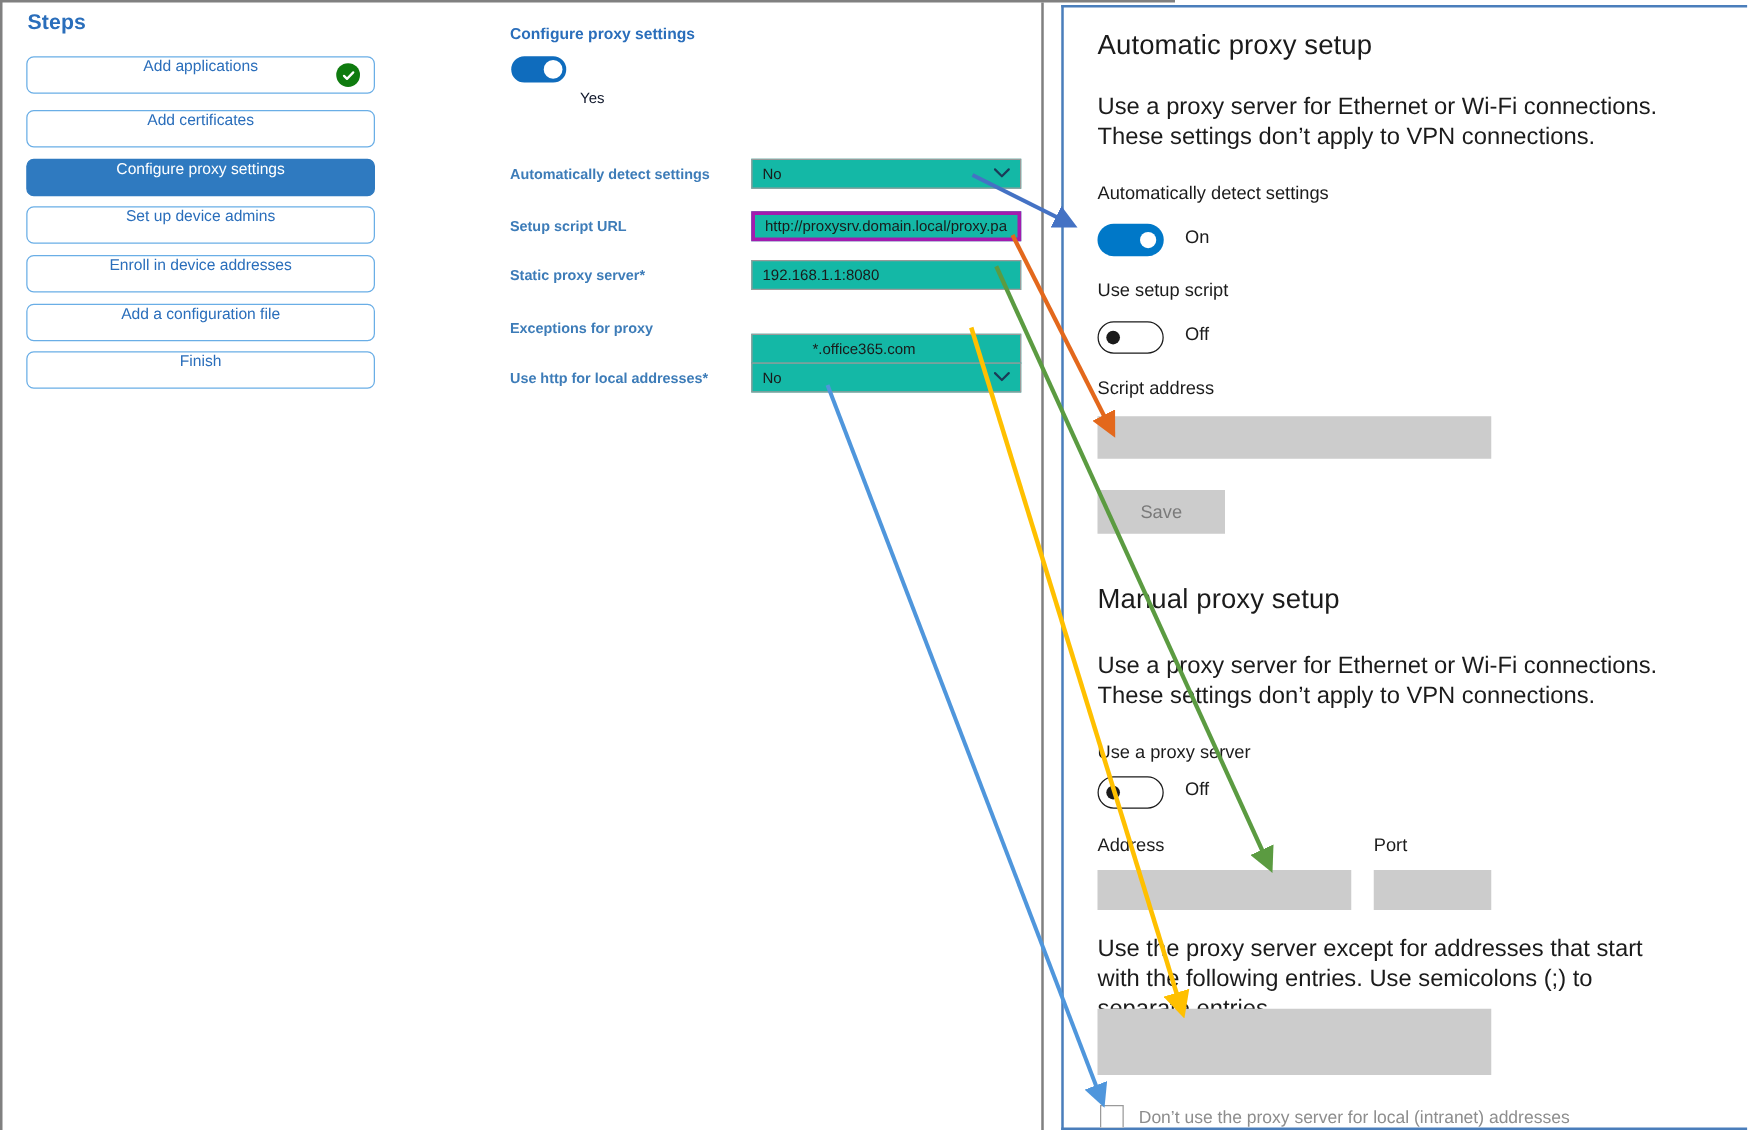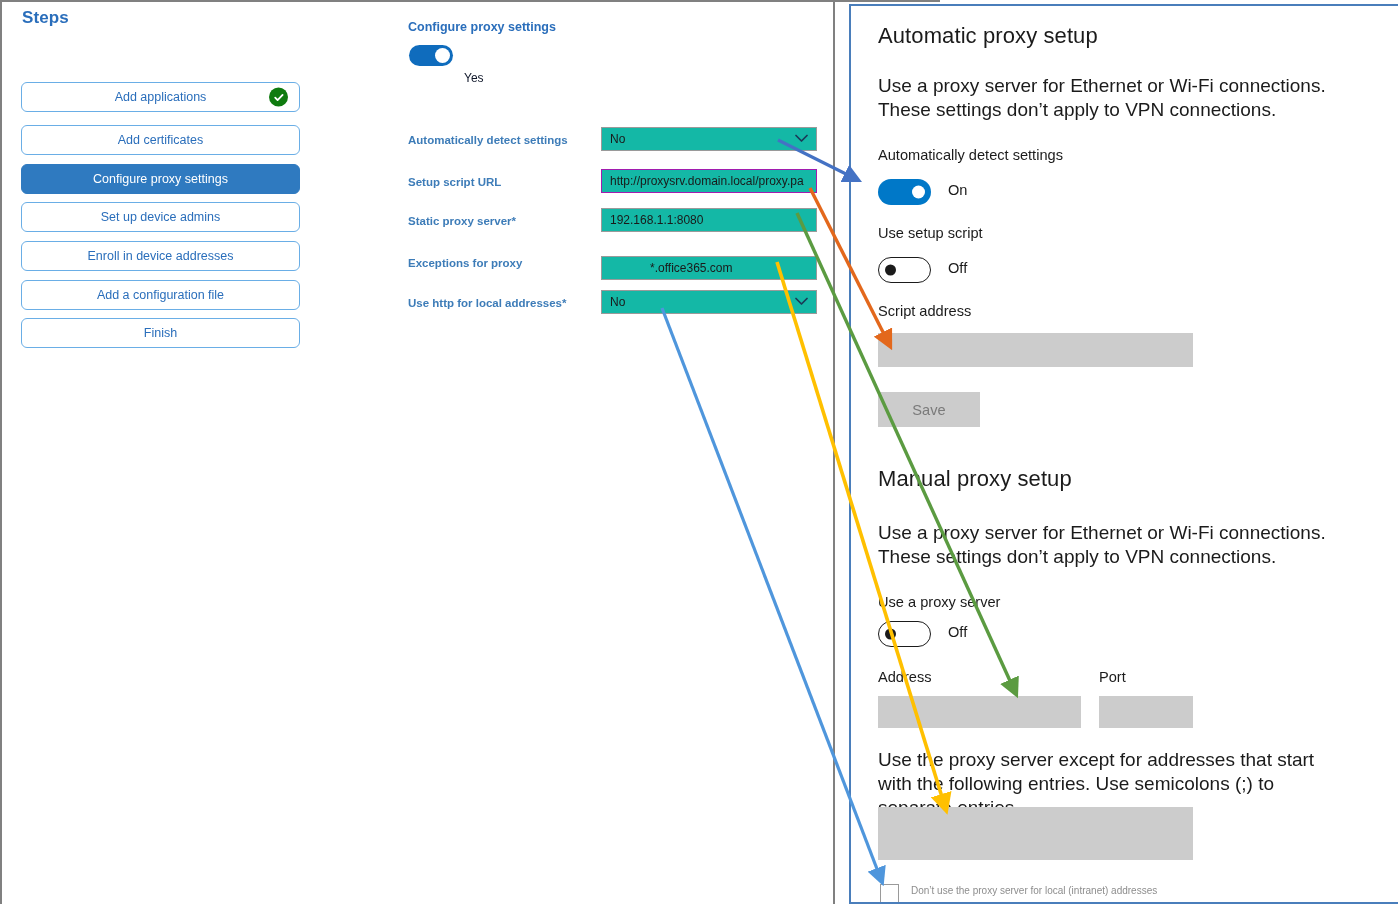--- a/index.html
+++ b/index.html
@@ -57,25 +57,23 @@
     position: absolute;
     left: 21px;
     width: 279px;
     height: 30px;
     border: 1px solid #6aaee6;
     border-radius: 6px;
     background: #ffffff;
     color: #2a6ebb;
     font-size: 12.5px;
     display: flex;
-    align-items: center;
     justify-content: center;
     box-sizing: border-box;
     cursor: pointer;
-    margin-top: 37px;
   }
   .step-btn.active {
     background: #2f7ac0;
     border-color: #2f7ac0;
     color: #ffffff;
   }
   .step-check {
     position: absolute;
     right: 11px;
     top: 50%;
@@ -147,21 +145,21 @@
     background: #14b8a6;
     font-size: 12px;
     color: #1a1a1a;
     display: flex;
     align-items: center;
     padding: 0 8px;
     cursor: text;
     overflow: hidden;
     white-space: nowrap;
   }
-  .f-field.focused { border: 1px solid #a21caf; align-items: center; }
+  .f-field.focused { border: 3px solid #a21caf; align-items: center; }
   .f-field.select { cursor: pointer; padding-right: 26px; }
   .chev {
     position: absolute;
     right: 8px; top: 50%;
     transform: translateY(-50%);
     pointer-events: none;
   }
 
   
   #win-panel {
@@ -247,21 +245,21 @@
   .w-check {
     position: absolute;
     width: 19px; height: 19px;
     border: 1.6px solid #9a9a9a;
     background: #ffffff;
     box-sizing: border-box;
     cursor: pointer;
   }
   .w-check-lbl {
     position: absolute;
-    font-size: 10px;
+    font-size: 14px;
     color: #8d8d8d;
   }
 
   
   #arrows {
     position: absolute;
     left: 0; top: 0;
     width: 1398px; height: 904px;
     pointer-events: none;
   }
@@ -342,21 +340,21 @@
     <div class="f-label" style="top:215px;">
       <span>Static proxy server</span><span class="req">*</span>
     </div>
     <div class="f-field" style="top:208px;">
       <span>192.168.1.1:8080</span>
     </div>
 
     <div class="f-label" style="top:257px;">
       <span>Exceptions for proxy</span>
     </div>
-    <div class="f-field" style="top:256px;padding-left:48px;">
+    <div class="f-field" style="top:267px;padding-left:48px;">
       <span>*.office365.com</span>
     </div>
 
     <div class="f-label" style="top:297px;">
       <span>Use http for local addresses</span><span class="req">*</span>
     </div>
     <div class="f-field select" style="top:290px;">
       <span>No</span>
       <span class="chev">
         <svg width="13" height="9" viewBox="0 0 13 9">

